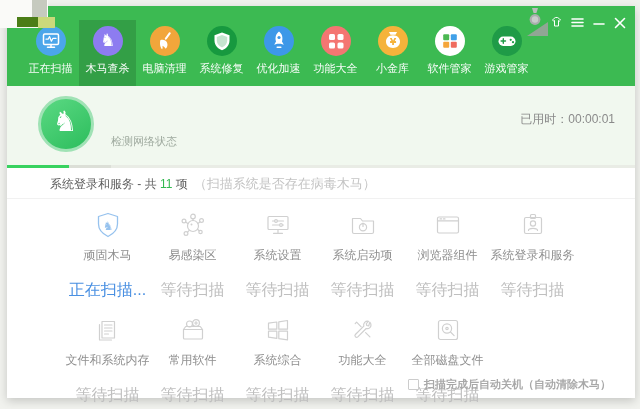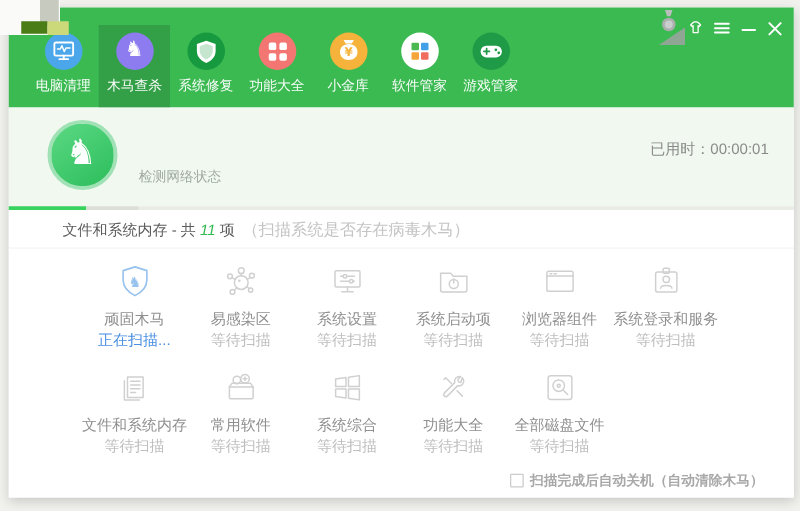--- a/index.html
+++ b/index.html
@@ -47,32 +47,32 @@
     font-family:"Liberation Sans","DejaVu Sans",sans-serif; }
 
   
   .progress { width:100%; height:3px; background:#e9ece5; position:relative; }
   .progress-fill { position:absolute; left:0; top:0; height:3px; width:62px; background:#38d25f; }
   .progress-buffer { position:absolute; left:62px; top:0; height:3px; width:42px; background:#dcdfd7; }
 
   
   .status-bar { width:100%; height:31px; line-height:31px; background:#fff;
     border-bottom:1px solid #f1f1f1; padding-left:43px; font-size:12px; color:#5c5c5c; white-space:pre; }
-  .status-count { color:#33b950;font-style:italic; }
+  .status-count { color:#33b950; }
   .status-note { color:#c4c4c4; margin-left:6px; font-size:13px; }
 
   
   .main { position:relative; width:100%; height:199px; background:#fff; }
   .item-row { display:flex; padding-left:58px; }
   .row-1 { padding-top:11px; }
   .row-2 { padding-top:14px; }
   .scan-item { width:85px; display:flex; flex-direction:column; align-items:center; }
   .item-icon { width:30px; height:30px; }
   .item-label { margin-top:7px; font-size:12px; color:#8f8f8f; white-space:nowrap; }
-  .item-status { margin-top:0; font-size:12px; color:#bfbfbf; white-space:nowrap; }
+  .item-status { margin-top:16px; font-size:16px; color:#bfbfbf; white-space:nowrap; }
   .scan-item.scanning .item-status { color:#4a90e2; }
 
   
   .footer { position:absolute; right:24px; bottom:6px; display:flex; align-items:center; gap:5px; cursor:pointer; }
   .cb { width:11px; height:11px; border:1px solid #ccc; background:#fff; border-radius:1px; }
   .cb-label { font-size:11px; color:#a8a8a8;font-weight:bold; }
 
   svg { display:block; }
 </style>
 </head>
@@ -89,41 +89,60 @@
     <div class="tabs">
 
       <div class="tab">
         <div class="tab-icon" style="background:#4ba6ea">
           <svg width="30" height="30" viewBox="0 0 30 30" fill="none" stroke="#fff" stroke-width="1.5" stroke-linecap="round" stroke-linejoin="round">
             <rect x="7.5" y="8" width="15" height="10.5" rx="1.2"></rect>
             <path d="M10 13.2h2.2l1.3-2.6 1.9 4.6 1.4-2.8h3.2" stroke-width="1.2"></path>
             <path d="M15 18.5v2.6 M11.5 21.3h7"></path>
           </svg>
         </div>
-        <div class="tab-label">电脑清理</div>
+        <div class="tab-label">正在扫描</div>
       </div>
 
       <div class="tab selected">
         <div class="tab-icon" style="background:#8d7cf0">
           <span class="knight-glyph">♞</span>
         </div>
         <div class="tab-label">木马查杀</div>
       </div>
 
+      <div class="tab">
+        <div class="tab-icon" style="background:#f2a63b">
+          <svg width="30" height="30" viewBox="0 0 30 30">
+            <path d="M19.8 7.2l-4 5.4" stroke="#fff" stroke-width="2" stroke-linecap="round" fill="none"></path>
+            <path d="M10.3 14.2c2.8-1 5.6 0 6.7 2.4 1 2.2.4 4.8-1.3 6.2-.9-1.6-2-2.3-3.3-3 .4 1.3.3 2.3-.2 3.5-1.8-1.5-2.7-5.3-1.9-9.1z" fill="#fff"></path>
+          </svg>
+        </div>
+        <div class="tab-label">电脑清理</div>
+      </div>
 
       <div class="tab">
         <div class="tab-icon" style="background:#17993f">
           <svg width="30" height="30" viewBox="0 0 30 30">
             <path d="M15 6.5l7.5 2.7v5.3c0 4.8-3.2 8-7.5 9.8-4.3-1.8-7.5-5-7.5-9.8V9.2z" fill="#fff"></path>
             <path d="M15 9l5.2 1.9v3.7c0 3.3-2.2 5.6-5.2 6.9-3-1.3-5.2-3.6-5.2-6.9v-3.7z" fill="#17993f" opacity=".25"></path>
           </svg>
         </div>
         <div class="tab-label">系统修复</div>
       </div>
 
+      <div class="tab">
+        <div class="tab-icon" style="background:#3d98e8">
+          <svg width="30" height="30" viewBox="0 0 30 30">
+            <path d="M15 5.5c3 2.3 4.2 6 3 10l1.8 3.2-3.2-1h-3.2l-3.2 1 1.8-3.2c-1.2-4 0-7.7 3-10z" fill="#fff"></path>
+            <circle cx="15" cy="11.5" r="1.6" fill="#3d98e8"></circle>
+            <path d="M13.2 21.2h3.6" stroke="#fff" stroke-width="1.5" stroke-linecap="round"></path>
+          </svg>
+        </div>
+        <div class="tab-label">优化加速</div>
+      </div>
 
       <div class="tab">
         <div class="tab-icon" style="background:#f47672">
           <svg width="30" height="30" viewBox="0 0 30 30" fill="#fff">
             <rect x="8" y="8" width="6" height="6" rx="1.5"></rect>
               <rect x="16.5" y="8" width="6" height="6" rx="1.5"></rect>
             <rect x="8" y="16.5" width="6" height="6" rx="1.5"></rect>
               <rect x="16.5" y="16.5" width="6" height="6" rx="1.5"></rect>
           </svg>
         </div>
@@ -207,21 +226,21 @@
     <div class="scan-right">
       <span class="elapsed">已用时：00:00:01</span>
     </div>
   </div>
 
   <div class="progress">
     <div class="progress-fill"></div>
     <div class="progress-buffer"></div>
   </div>
 
-  <div class="status-bar"><span>文件和系统内存 - 共 </span><span class="status-count">11</span><span> 项</span><span class="status-note">（扫描系统是否存在病毒木马）</span></div>
+  <div class="status-bar"><span>系统登录和服务 - 共 </span><span class="status-count">11</span><span> 项</span><span class="status-note">（扫描系统是否存在病毒木马）</span></div>
 
   <div class="main">
 
     <div class="item-row row-1">
       <div class="scan-item scanning">
         <svg class="item-icon" viewBox="0 0 30 30" fill="none" stroke="#96c2ee" stroke-width="1.3" stroke-linecap="round" stroke-linejoin="round">
           <path d="M15 3.5l9.5 3v7.5c0 6-4.5 10-9.5 12.5C10 24 5.5 20 5.5 14V6.5z"></path>
           <text x="15" y="19.5" font-size="11.5" fill="#96c2ee" stroke="none" text-anchor="middle" font-family="'DejaVu Sans',sans-serif">♞</text>
         </svg>
         <div class="item-label">顽固木马</div>

